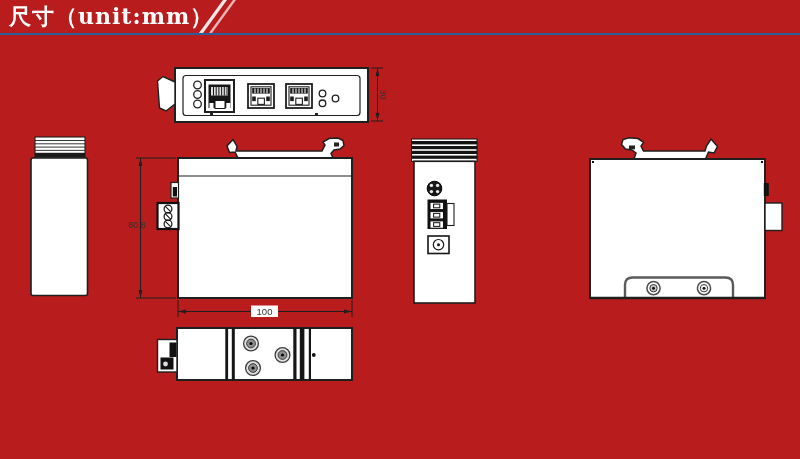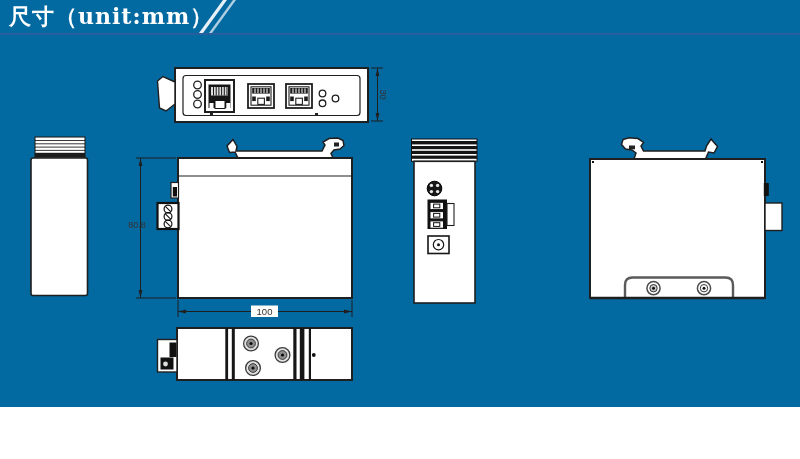--- a/index.html
+++ b/index.html
@@ -1,16 +1,16 @@
 <!DOCTYPE html>
 <html><head>
 <meta charset="utf-8">
 <style>
   html,body{margin:0;padding:0;}
-  .page{position:relative;width:800px;height:407px;background:#0369a1;overflow:hidden;
+  .page{position:relative;width:800px;height:459px;background:#b91c1c;overflow:hidden;
         font-family:"Liberation Sans","DejaVu Sans",sans-serif;}
   
   .banner{position:absolute;left:0;top:0;width:252px;height:33px;
           background:linear-gradient(92deg,#16407e 0%,#27568e 28%,#3e6fa8 48%,#7functional96c4 0,#7396c4 66%,#b9cce4 84%,#e9eff7 100%);
           clip-path:polygon(0 0,252px 0,228px 100%,0 100%);}
   .banner-title{position:absolute;left:9px;top:1px;line-height:31px;color:#ffffff;
           font-size:22px;font-weight:bold;letter-spacing:1px;
           font-family:"DejaVu Serif","Liberation Serif",serif;white-space:nowrap;}
   .stripe{position:absolute;top:0;height:33px;background:rgba(255,255,255,.9);
           transform:skewX(-36deg);transform-origin:bottom left;}

